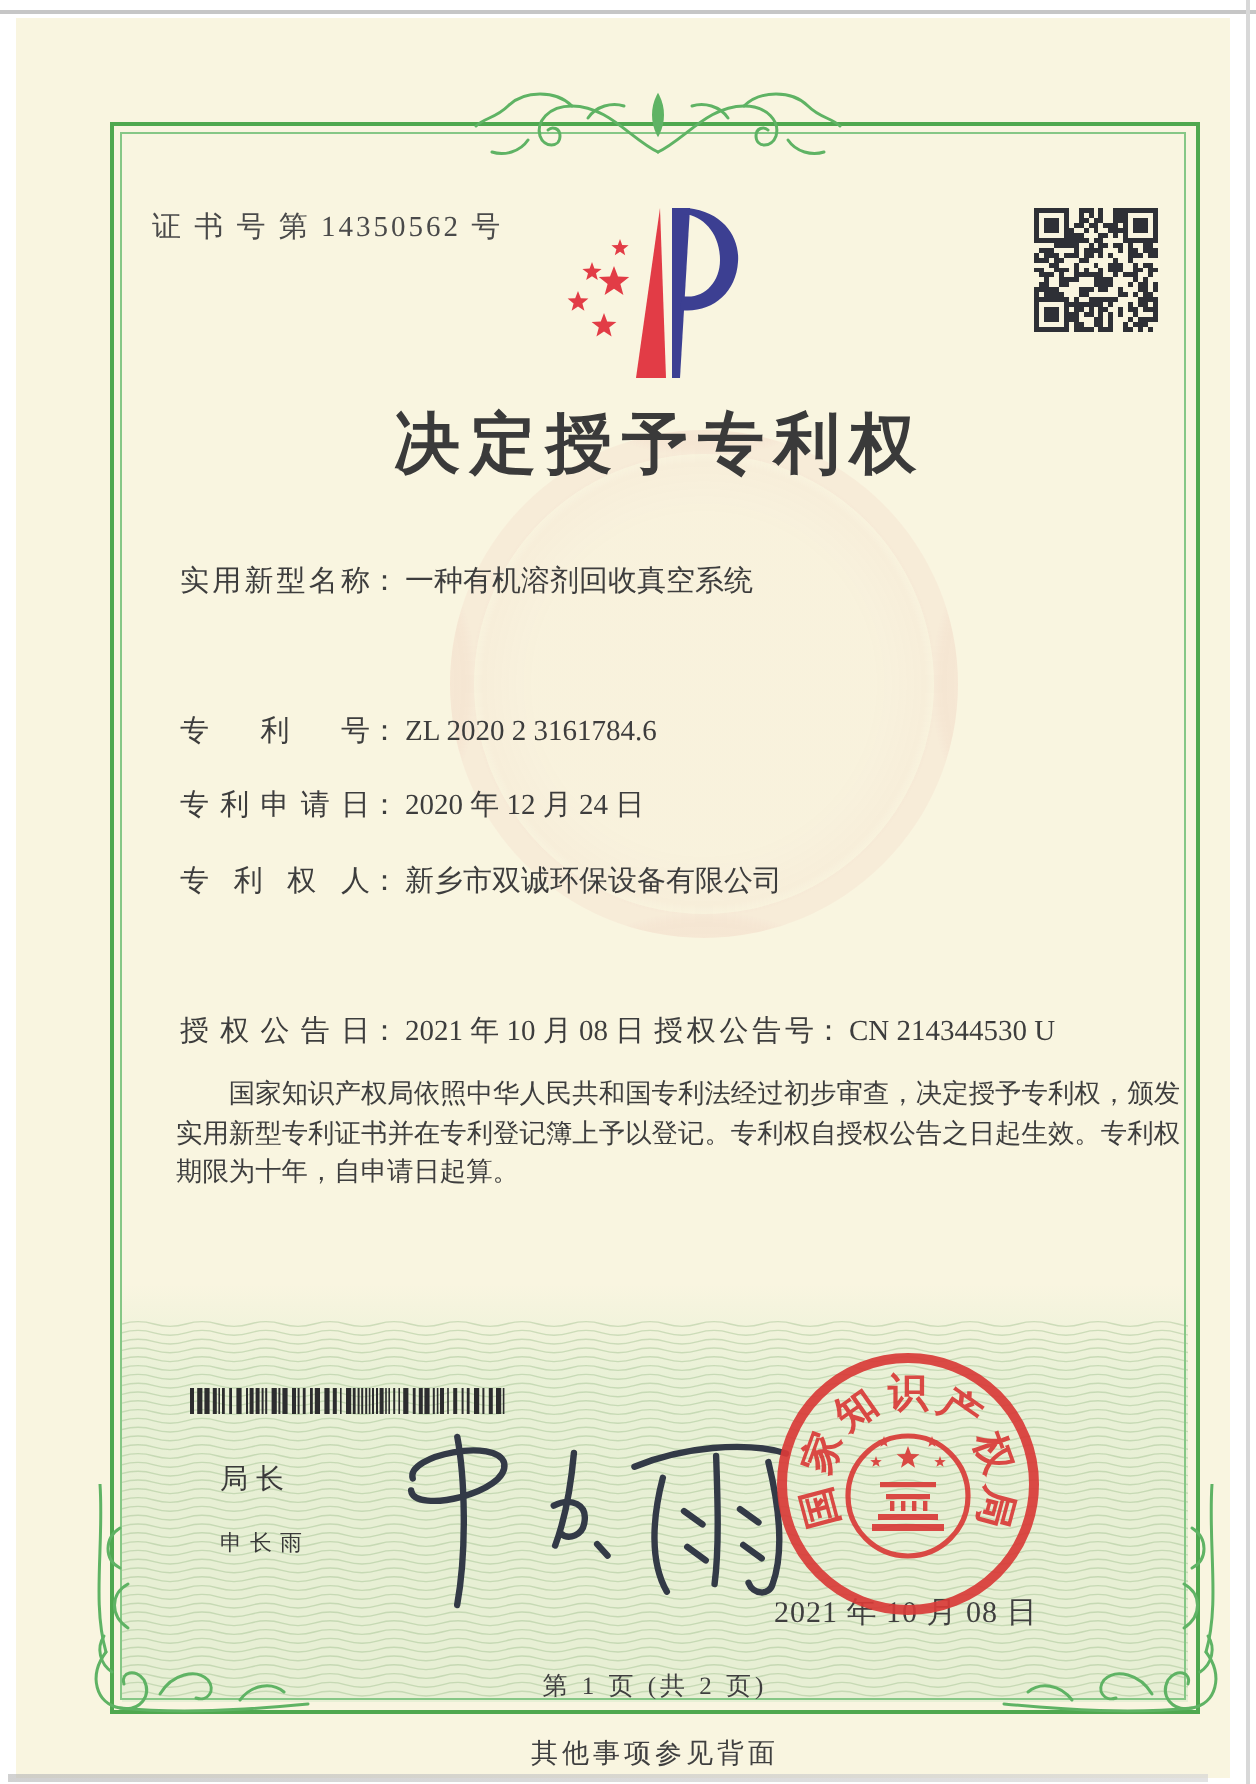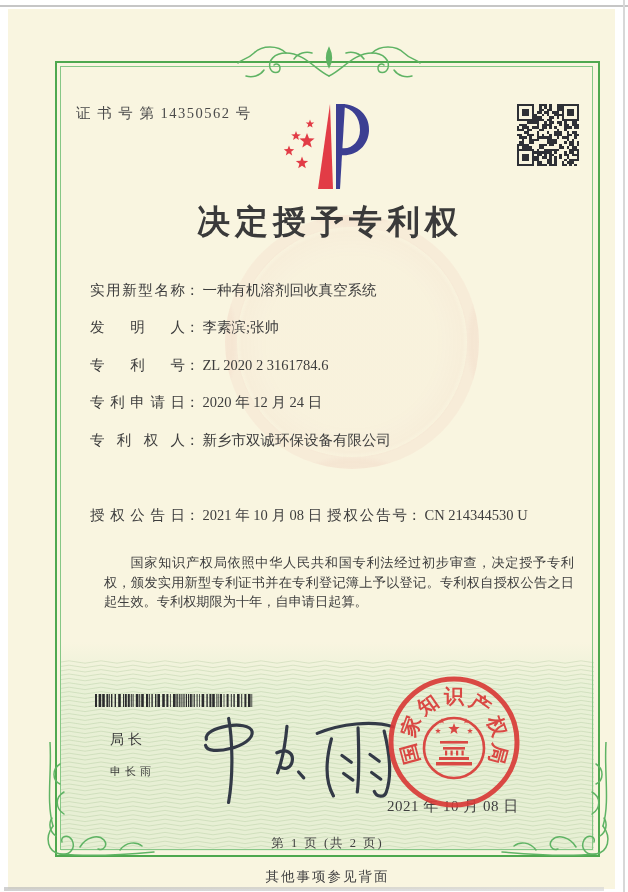--- a/index.html
+++ b/index.html
@@ -23,21 +23,21 @@
   #qr-svg{left:517px;top:104px;z-index:3;}
   #cert-title{left:55px;top:200px;width:545px;text-align:center;font-size:33px;font-weight:600;
     letter-spacing:5px;text-indent:5px;color:#3a3a3a;z-index:3;}
   .frow{position:absolute;left:90px;height:18px;white-space:nowrap;font-size:14.5px;color:#3d3d3d;z-index:3;}
   .flabel{display:inline-block;width:95px;text-align:justify;text-align-last:justify;font-family:Liberation Serif, serif;}
   .flabel2{display:inline-block;width:80px;text-align:justify;text-align-last:justify;}
   .fvalue{margin-left:3px;}
   .pair2{position:absolute;left:237px;top:0;white-space:nowrap;}
   #paras{left:88px;top:537px;width:502px;font-size:13.2px;line-height:19.6px;color:#3e3e3e;
     text-align:justify;z-index:3;}
-  #paras p{margin:16px;text-indent:2em;}
+  #paras p{margin:0;text-indent:2em;}
   #barcode-svg{left:95px;top:694px;z-index:3;}
   #director-title{left:110px;top:731px;font-size:14px;letter-spacing:4px;color:#3a3a3a;z-index:3;}
   #director-name{left:110px;top:764px;font-size:11px;letter-spacing:4px;color:#3a3a3a;z-index:3;}
   #signature-svg{left:192px;top:702px;z-index:3;transform:rotate(-2deg);}
   #seal-svg{left:381px;top:669px;z-index:4;opacity:.92;}
   #seal-date{left:387px;top:797px;font-size:15px;letter-spacing:.5px;color:#3f3f3f;z-index:3;}
   #page-footer{left:55px;top:835px;width:545px;text-align:center;font-size:12.5px;letter-spacing:2px;color:#3f3f3f;z-index:3;}
   #back-note{left:55px;top:868px;width:545px;text-align:center;font-size:13.5px;letter-spacing:2px;color:#3f3f3f;z-index:3;}
   #crest-svg{left:234px;top:40px;z-index:2;}
   #corner-left-svg{left:40px;top:742px;z-index:2;}
@@ -418,23 +418,20 @@
       <rect x="0" y="18" width="7" height="7" fill="#2e3036"></rect>
       <rect x="1" y="19" width="5" height="5" fill="#f9f5e0"></rect>
       <rect x="2" y="20" width="3" height="3" fill="#2e3036"></rect>
     </svg>
 
   <div id="cert-title" class="abs">决定授予专利权</div>
 
   <div class="frow" style="top:281px">
     <span class="flabel">实用新型名称</span><span>：</span><span class="fvalue">一种有机溶剂回收真空系统</span>
   </div>
-  <div class="frow" style="top:318px">
-    <span class="flabel">发明人</span><span>：</span><span class="fvalue">李素滨;张帅</span>
-  </div>
   <div class="frow" style="top:356px">
     <span class="flabel">专利号</span><span>：</span><span class="fvalue">ZL 2020 2 3161784.6</span>
   </div>
   <div class="frow" style="top:393px">
     <span class="flabel">专利申请日</span><span>：</span><span class="fvalue">2020 年 12 月 24 日</span>
   </div>
   <div class="frow" style="top:431px">
     <span class="flabel">专利权人</span><span>：</span><span class="fvalue">新乡市双诚环保设备有限公司</span>
   </div>
   <div class="frow" style="top:506px">

